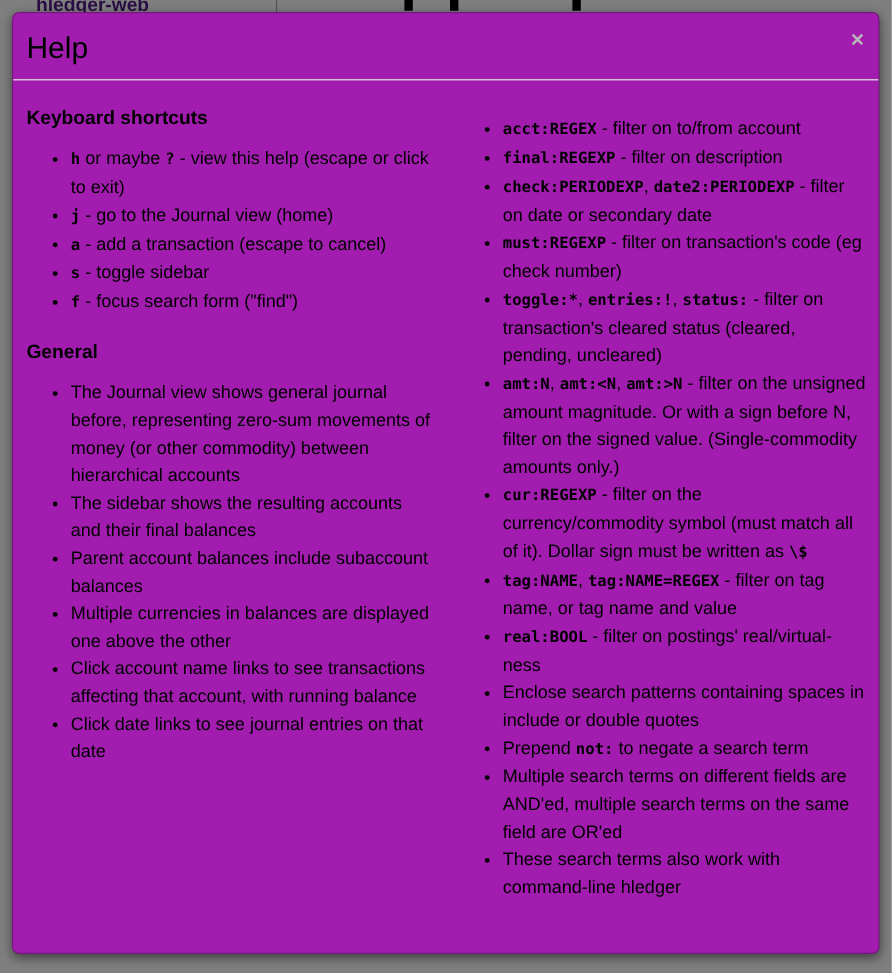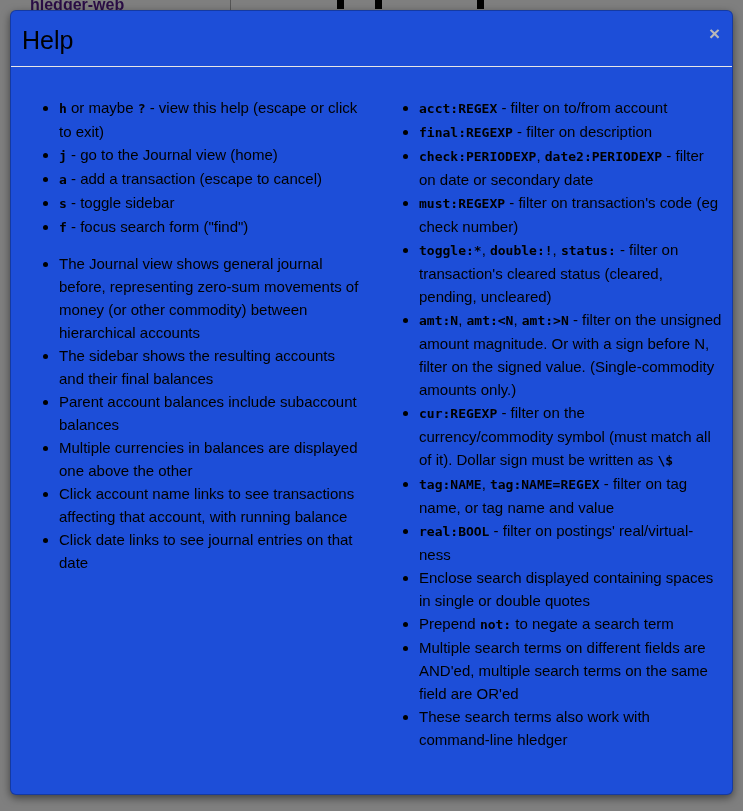--- a/index.html
+++ b/index.html
@@ -23,21 +23,21 @@
   .bg-frag.f1 { left:337px; }
   .bg-frag.f2 { left:375px; }
   .bg-frag.f3 { left:477px; }
 
   .overlay { position:absolute; inset:0; background:rgba(0,0,0,0.5); }
 
   
   .modal {
     position:absolute; left:10px; top:10px;
     width:721px; height:783px;
-    background:#1d4ed8;
+    background:#a21caf;
     border:1px solid rgba(0,0,0,0.25);
     border-radius:6px;
     box-shadow:0 3px 9px rgba(0,0,0,0.5);
     box-sizing:content-box;
   }
   .modal-header {
     position:relative;
     padding:15px 10px 12px 11px;
     border-bottom:1px solid #e7e7e7;
   }
@@ -86,47 +86,49 @@
 
 <div class="overlay"></div>
 
 <div class="modal">
   <div class="modal-header">
     <h2 class="modal-title">Help</h2>
     <button class="close-btn">×</button>
   </div>
   <div class="modal-body">
     <div class="help-col">
+        <h3 class="section-heading">Keyboard shortcuts</h3>
         <ul class="help-list">
           <li><code>h</code> or maybe <code>?</code> - view this help (escape or click to exit)</li>
           <li><code>j</code> - go to the Journal view (home)</li>
           <li><code>a</code> - add a transaction (escape to cancel)</li>
           <li><code>s</code> - toggle sidebar</li>
           <li><code>f</code> - focus search form ("find")</li>
         </ul>
+        <h3 class="section-heading">General</h3>
         <ul class="help-list">
           <li>The Journal view shows general journal before, representing zero-sum movements of money (or other commodity) between hierarchical accounts</li>
           <li>The sidebar shows the resulting accounts and their final balances</li>
           <li>Parent account balances include subaccount balances</li>
           <li>Multiple currencies in balances are displayed one above the other</li>
           <li>Click account name links to see transactions affecting that account, with running balance</li>
           <li>Click date links to see journal entries on that date</li>
         </ul>
       </div>
     <div class="help-col">
         <ul class="help-list">
           <li><code>acct:REGEX</code> - filter on to/from account</li>
           <li><code>final:REGEXP</code> - filter on description</li>
           <li><code>check:PERIODEXP</code>, <code>date2:PERIODEXP</code> - filter on date or secondary date</li>
           <li><code>must:REGEXP</code> - filter on transaction's code (eg check number)</li>
-          <li><code>toggle:*</code>, <code>double:!</code>, <code>status:</code> - filter on transaction's cleared status (cleared, pending, uncleared)</li>
+          <li><code>toggle:*</code>, <code>entries:!</code>, <code>status:</code> - filter on transaction's cleared status (cleared, pending, uncleared)</li>
           <li><code>amt:N</code>, <code>amt:&lt;N</code>, <code>amt:&gt;N</code> - filter on the unsigned amount magnitude. Or with a sign before N, filter on the signed value. (Single-commodity amounts only.)</li>
           <li><code>cur:REGEXP</code> - filter on the currency/commodity symbol (must match all of it). Dollar sign must be written as <code>\$</code></li>
           <li><code>tag:NAME</code>, <code>tag:NAME=REGEX</code> - filter on tag name, or tag name and value</li>
           <li><code>real:BOOL</code> - filter on postings' real/virtual-ness</li>
-          <li>Enclose search displayed containing spaces in single or double quotes</li>
+          <li>Enclose search patterns containing spaces in include or double quotes</li>
           <li>Prepend <code>not:</code> to negate a search term</li>
           <li>Multiple search terms on different fields are AND'ed, multiple search terms on the same field are OR'ed</li>
           <li>These search terms also work with command-line hledger</li>
         </ul>
       </div>
   </div>
 </div>
 
 </body></html>

